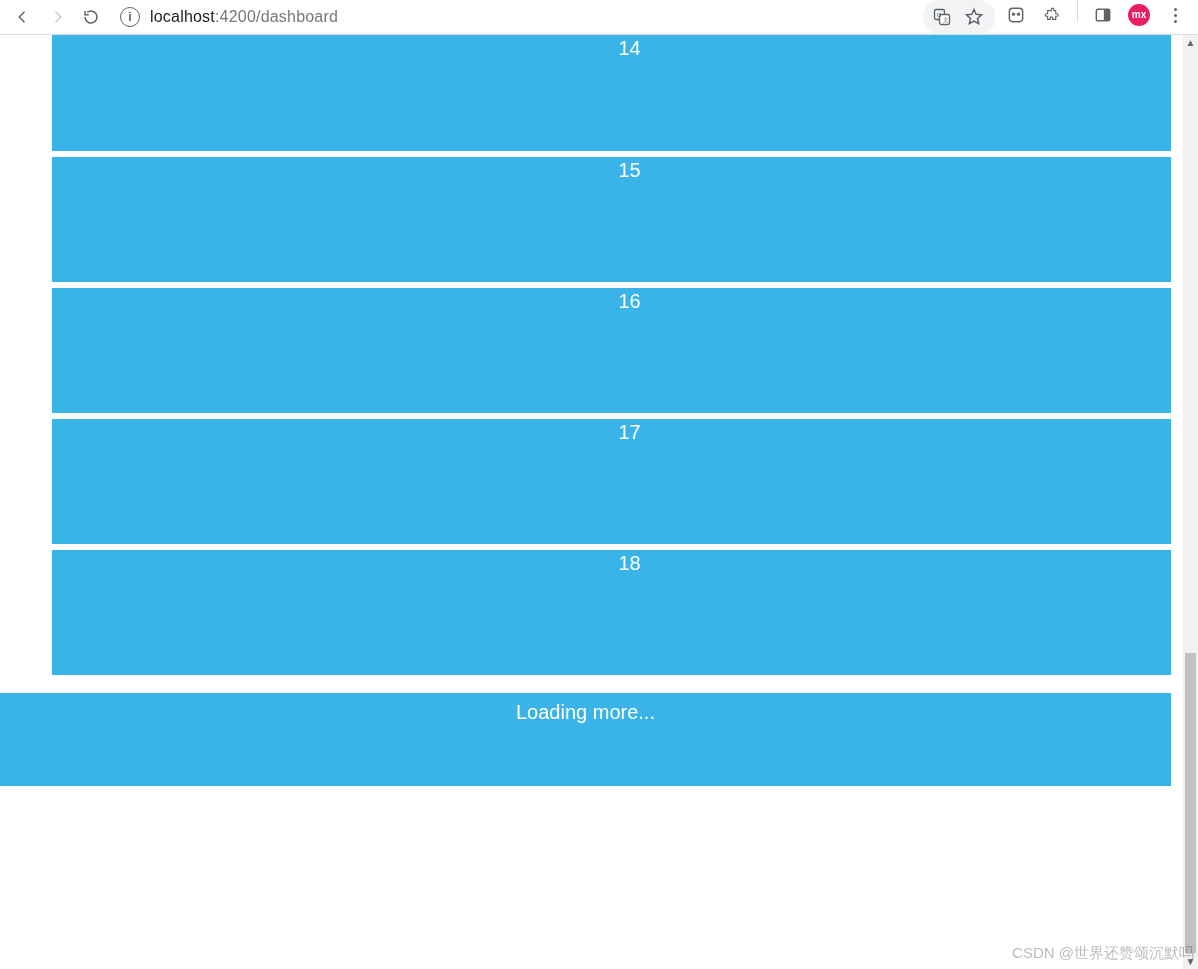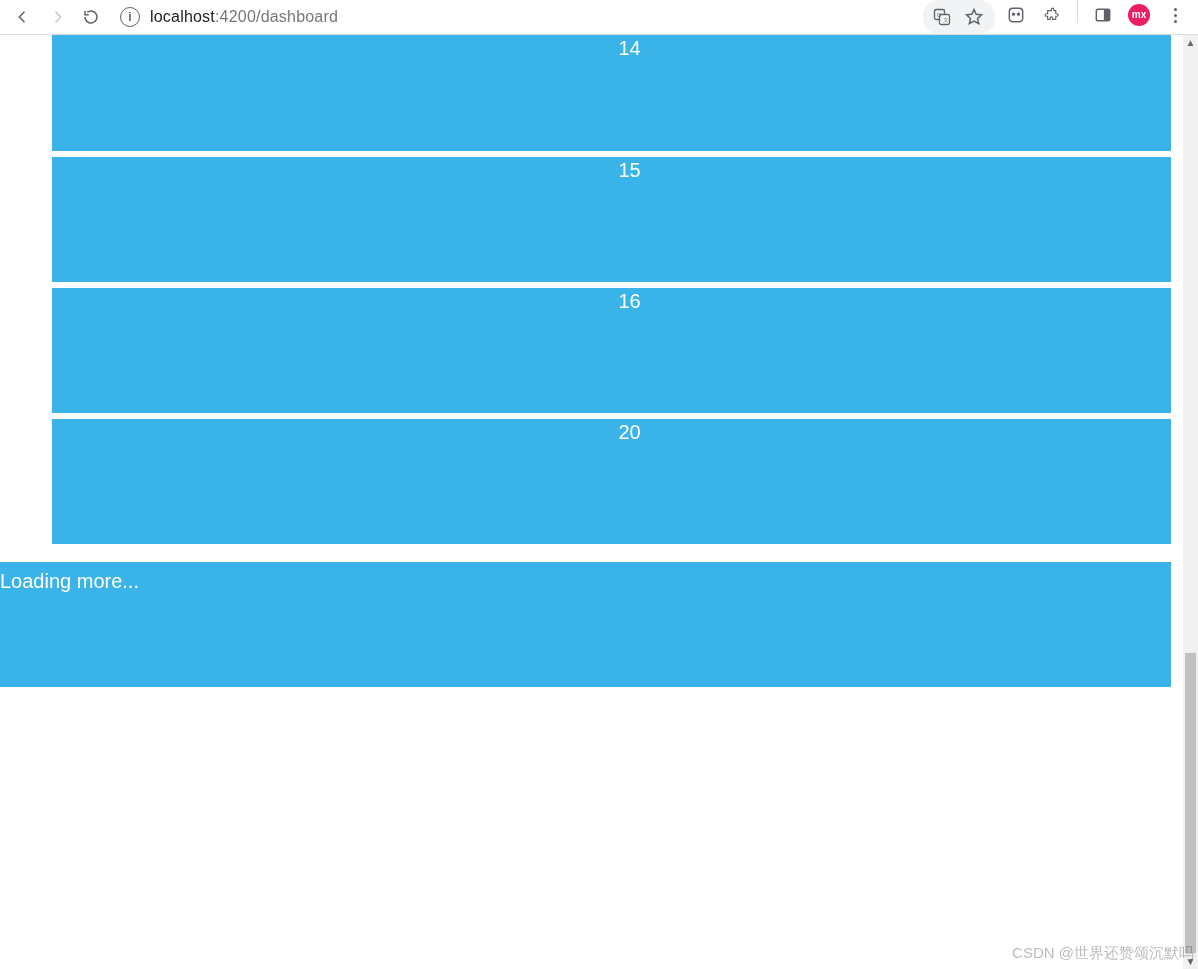--- a/index.html
+++ b/index.html
@@ -22,21 +22,21 @@
   .sep{width:1px;height:22px;background:#ddd;margin:0 4px;}
   .avatar{width:22px;height:22px;border-radius:50%;background:#e91e63;color:#fff;font:600 10px/22px Arial;text-align:center;}
   .dots{display:flex;flex-direction:column;gap:3px;align-items:center;justify-content:center;}
   .dots span{width:3px;height:3px;background:#5f6368;border-radius:50%;}
   
   .viewport{flex:1;position:relative;overflow:hidden;}
   .page{position:absolute;inset:0;overflow:hidden;}
   .items{padding:0 0 0 0;}
   .card{background:#3ab4e8;color:#fff;text-align:center;font-size:20px;font-weight:500;height:125px;margin:0 27px 6px 52px;padding-top:2px;box-sizing:border-box;padding-left:36px;}
   .card.first{height:116px;margin-top:0;}
-  .loader{background:#3ab4e8;color:#fff;font-size:20px;height:125px;margin:18px 27px 6px 0;padding-top:8px;box-sizing:border-box;}
+  .loader{background:#3ab4e8;color:#fff;text-align:center;font-size:20px;height:93px;margin:18px 27px 6px 0;padding-top:8px;box-sizing:border-box;}
   
   .vscroll{position:absolute;top:0;right:0;width:15px;height:100%;background:#f1f1f1;}
   .vscroll .arrow{position:absolute;left:0;width:15px;height:15px;display:flex;align-items:center;justify-content:center;color:#666;font-size:10px;}
   .vscroll .arrow.top{top:0;}
   .vscroll .arrow.bot{bottom:0;}
   .vscroll .thumb{position:absolute;left:2px;width:11px;background:#c1c1c1;border-radius:0;}
   
   .watermark{position:absolute;right:4px;bottom:6px;font-size:15px;color:rgba(0,0,0,0.28);pointer-events:none;font-family:"Microsoft YaHei",Arial,sans-serif;}
 </style>
 </head>
@@ -115,21 +115,22 @@
       </div>
     </div>
   </div>
 
   <div class="viewport">
     <div class="page">
       <div class="items">
         <div class="card first"><span>14</span></div>
         <div class="card"><span>15</span></div>
         <div class="card"><span>16</span></div>
-        <div class="card"><span>20</span></div>
+        <div class="card"><span>17</span></div>
+        <div class="card"><span>18</span></div>
       </div>
       <div class="loader"><span>Loading more...</span></div>
     </div>
 
     <div class="vscroll">
       <div class="arrow top">▲</div>
       <div class="thumb" style="top: 618px; height: 300px;"></div>
       <div class="arrow bot">▼</div>
     </div>
 

